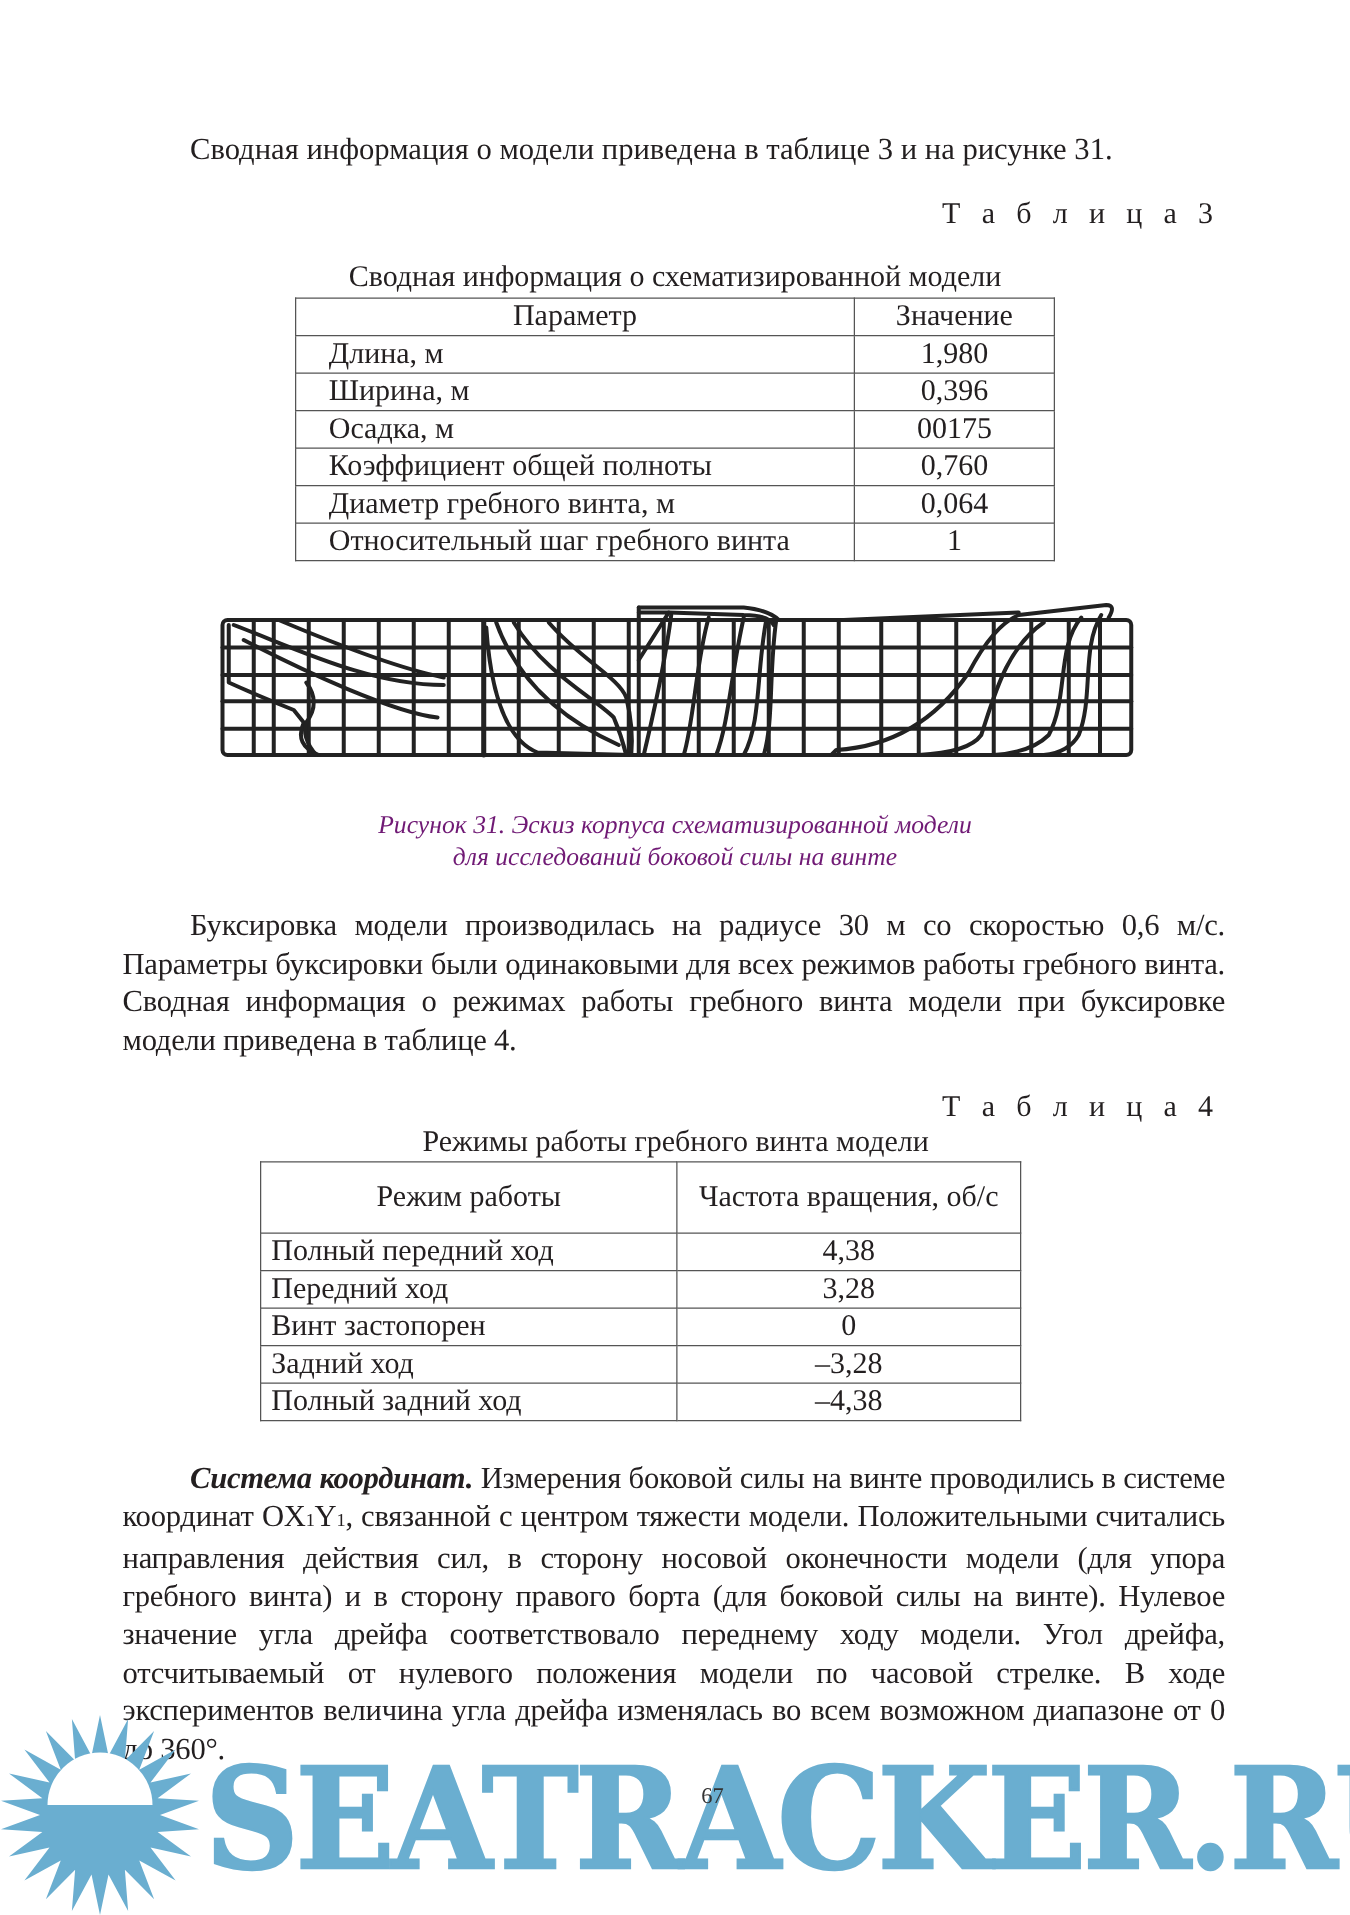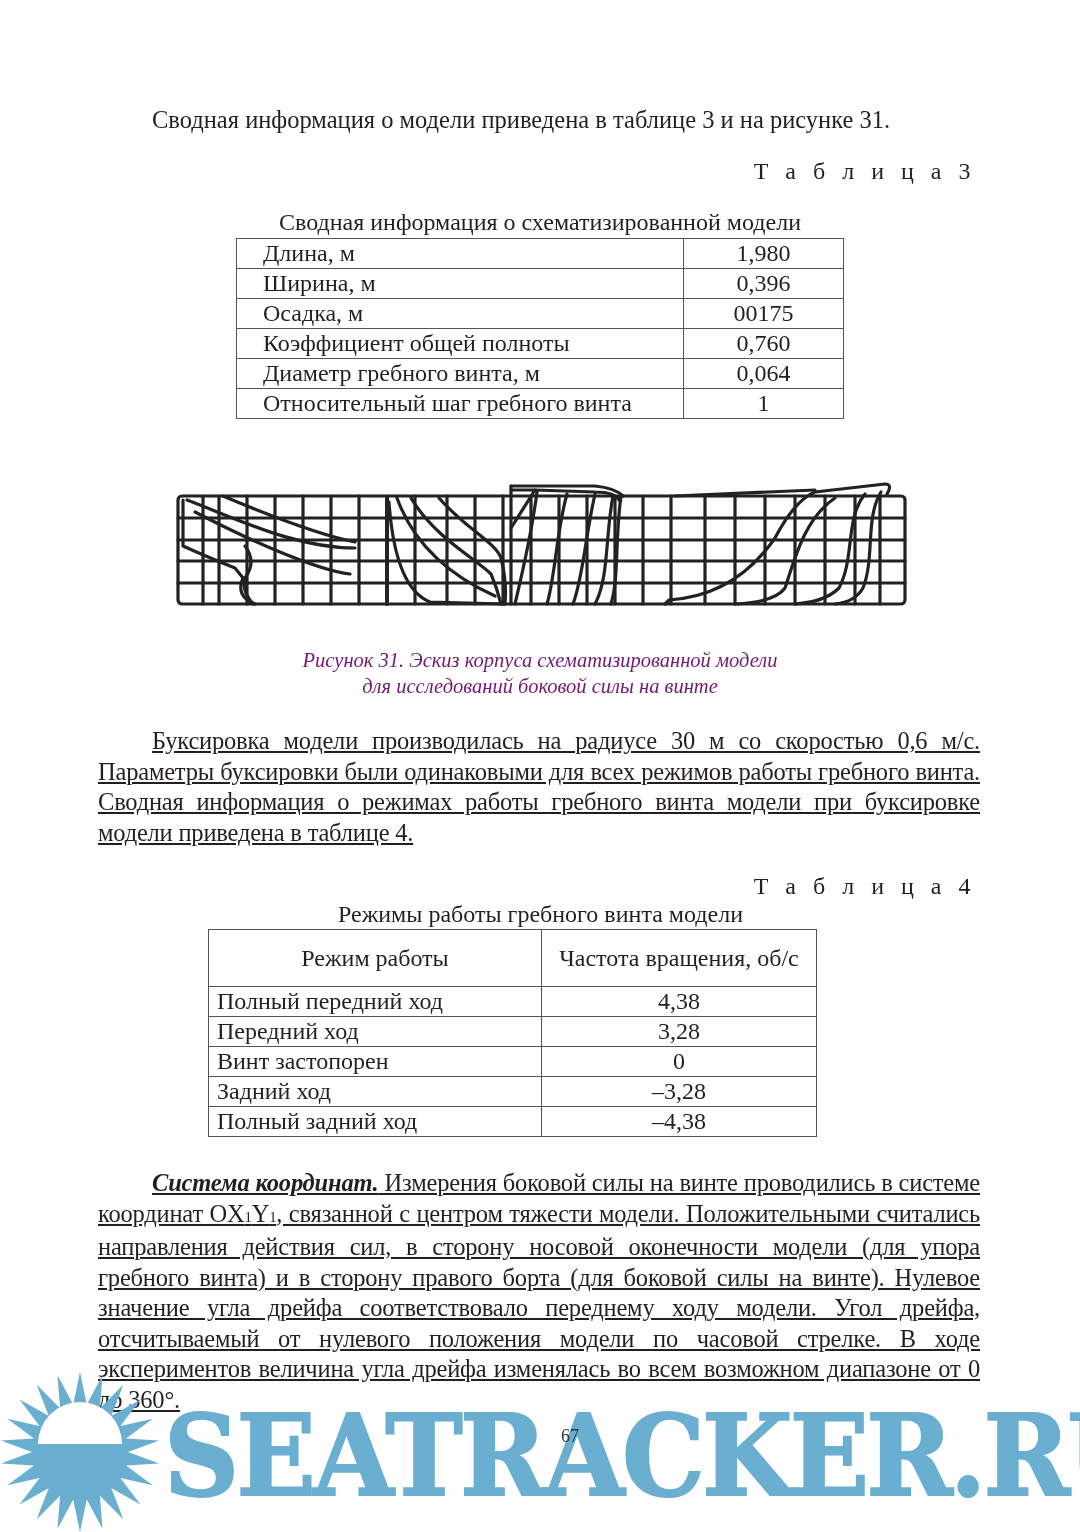--- a/index.html
+++ b/index.html
@@ -25,21 +25,21 @@
   #t3 td:first-child { width: 412px; padding-left: 26px; }
   #t4 { left: 208px; top: 929px; width: 609px; border-radius: 21px; }
   #t4 th { height: 56px; }
   #t4 td { height: 29px; line-height: 29px; }
   #t4 th:first-child, #t4 td:first-child { width: 316px; }
 
   .caption {
     left: 0; width: 1080px; text-align: center; font-style: italic;
     font-size: 20.5px; line-height: 26px; color: #701a75;
   }
-  .para { left: 98px; width: 882px; text-decoration: underline; }
+  .para { left: 98px; width: 882px; }
   .indent { text-indent: 54px; }
   .bi { font-weight: bold; font-style: italic; }
   sub { font-size: 60%; vertical-align: baseline; position: relative; top: 0.05em; }
 
   .pagenum { left: 528px; top: 1426px; font-size: 18px; color: #333; z-index: 3; margin-left: 33px; }
 
   .watermark { left: 0; top: 1372px; width: 1080px; height: 160px; z-index: 2; pointer-events: none; }
   .wm-text {
     position: absolute; left: 164px; top: 34px; width: 900px;
     font-family: "DejaVu Serif", serif; font-weight: bold; font-size: 112px;
@@ -50,20 +50,24 @@
 </style>
 </head>
 <body>
 
 <div class="abs intro">Сводная информация о модели приведена в таблице 3 и на рисунке 31.</div>
 
 <div class="abs tab-label" style="top:158px">Т а б л и ц а 3</div>
 <div class="abs tcap" style="left:236px;width:608px;top:209px">Сводная информация о схематизированной модели</div>
 <table class="t" id="t3">
   <tbody>
+      <tr>
+    <th>Параметр</th>
+    <th>Значение</th>
+  </tr>
   <tr>
         <td>Длина, м</td>
         <td class="v">1,980</td>
       </tr>
   <tr>
         <td>Ширина, м</td>
         <td class="v">0,396</td>
       </tr>
   <tr>
         <td>Осадка, м</td>

